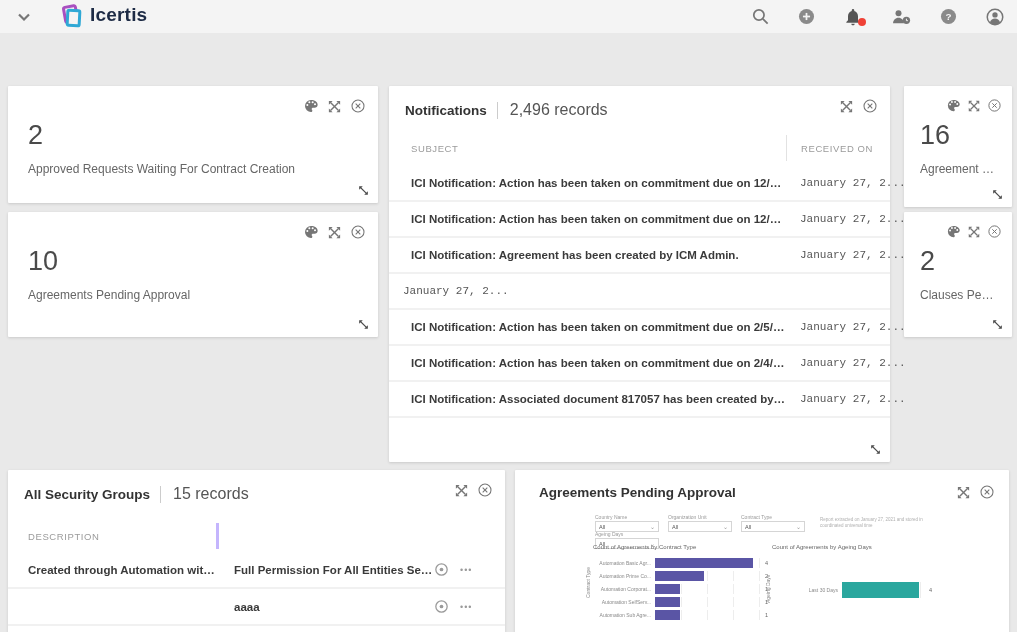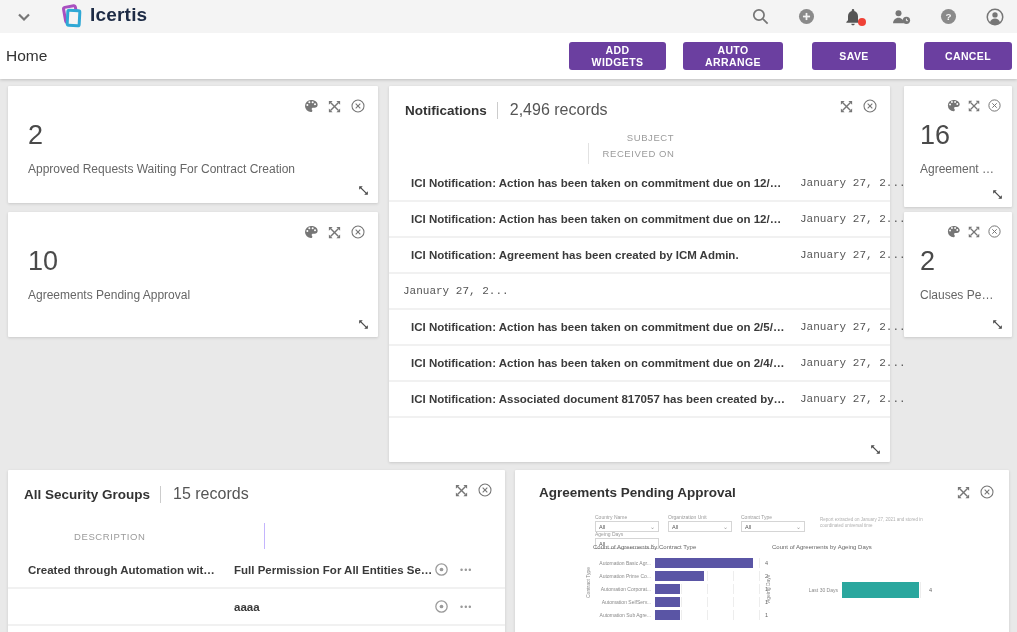--- a/index.html
+++ b/index.html
@@ -41,32 +41,32 @@
   .kpi-label { position:absolute; left:20px; top:76px; right:14px; font-size:12px; color:#666; white-space:nowrap; overflow:hidden; text-overflow:ellipsis; }
 
   .card-title-row { position:absolute; left:16px; top:15px; display:flex; align-items:center; }
   .card-title { font-size:13.5px; font-weight:700; color:#333; }
   .title-sep { width:1px; height:17px; background:#ccc; margin:0 12px 0 10px; }
   .records { font-size:16px; color:#555; }
 
   
   .tbl-head { position:absolute; left:0; right:0; display:flex; align-items:center; height:32px; }
   .th { font-size:9.5px; color:#9b9b9b; letter-spacing:.6px; }
-  .notif-head { top:46px;flex-direction:column; }
+  .notif-head { top:46px; }
   .th-subject { flex:1; padding-left:22px; }
   .th-received { width:104px; border-left:1px solid #e2e2e2; padding-left:14px; height:26px; display:flex; align-items:center; }
   .notif-rows { position:absolute; left:0; right:0; top:80px; }
   .notif-row { display:flex; align-items:center; height:36px; border-bottom:2px solid #f1f1f1; cursor:pointer; }
   .notif-subject { flex:1; padding-left:22px; font-size:11.5px; font-weight:700; color:#3a3a3a; white-space:nowrap; overflow:hidden; text-overflow:ellipsis; }
   .notif-date { width:104px; padding-left:14px; font-size:11px; color:#555; white-space:nowrap;font-family:Liberation Mono, monospace; }
   .view-more { position:absolute; left:0; right:0; bottom:18px; text-align:center; font-size:11.5px; color:#8a8a8a; cursor:pointer; }
 
   
   .sec-head { top:50px; }
-  .th-desc { width:211px; padding-left:20px; border-right:1px solid #c4b5fd; height:26px; display:flex; align-items:center;margin-left:46px; }
+  .th-desc { width:211px; padding-left:20px; border-right:3px solid #c4b5fd; height:26px; display:flex; align-items:center; }
   .th-name { flex:1; padding-left:14px; border-right:1px solid #e2e2e2; height:26px; display:flex; align-items:center; }
   .th-actions { width:72px; }
   .sec-rows { position:absolute; left:0; right:0; top:82px; }
   .sec-row { display:flex; align-items:center; height:37px; border-bottom:2px solid #f1f1f1; }
   .sec-desc { width:212px; padding-left:20px; font-size:11.5px; font-weight:600; color:#3a3a3a; white-space:nowrap; overflow:hidden; text-overflow:ellipsis; }
   .sec-name { flex:1; padding-left:14px; font-size:11.5px; font-weight:600; color:#3a3a3a; white-space:nowrap; overflow:hidden; text-overflow:ellipsis; }
   .sec-actions { width:72px; display:flex; align-items:center; gap:10px; }
   .dots { font-size:9px; color:#9a9a9a; letter-spacing:1px; cursor:pointer; }
 
   
@@ -141,29 +141,20 @@
       <span class="nav-icon">
         <svg width="20" height="20" viewBox="0 0 24 24">
             <circle cx="12" cy="12" r="9.3" fill="none" stroke="#767676" stroke-width="1.8"></circle>
             <circle cx="12" cy="9.5" r="3.2" fill="#767676"></circle>
             <path d="M5.8 18.6c1-3 3.4-4.7 6.2-4.7s5.2 1.7 6.2 4.7a9.3 9.3 0 0 1-12.4 0z" fill="#767676"></path>
           </svg>
       </span>
     </div>
   </div>
 
-  <div class="pagehead">
-    <span class="page-title">Home</span>
-    <div class="head-buttons">
-      <button class="btn add">ADD WIDGETS</button>
-      <button class="btn arrange">AUTO ARRANGE</button>
-      <button class="btn save">SAVE</button>
-      <button class="btn cancel">CANCEL</button>
-    </div>
-  </div>
 
   <div class="card" style="left:8px; top:86px; width:370px; height:117px;">
     <div class="card-icons">
       <span class="ic">
           <svg width="16" height="16" viewBox="0 0 24 24">
             <path fill="#767676" d="M12 3a9 9 0 0 0 0 18c1.1 0 2-.9 2-2 0-.5-.2-1-.5-1.3-.3-.4-.5-.8-.5-1.2 0-1.1.9-2 2-2h2.4c2.5 0 4.6-2 4.6-4.5C22 6.1 17.5 3 12 3zM6.5 12a1.5 1.5 0 1 1 .01-3.01A1.5 1.5 0 0 1 6.5 12zm3-4a1.5 1.5 0 1 1 .01-3.01A1.5 1.5 0 0 1 9.5 8zm5 0a1.5 1.5 0 1 1 .01-3.01A1.5 1.5 0 0 1 14.5 8zm3.5 3a1.5 1.5 0 1 1 .01-3.01A1.5 1.5 0 0 1 18 11z"></path>
           </svg>
         </span>
       <span class="ic">
           <svg width="15" height="15" viewBox="0 0 24 24" stroke="#767676" stroke-width="2.2" fill="#767676">

